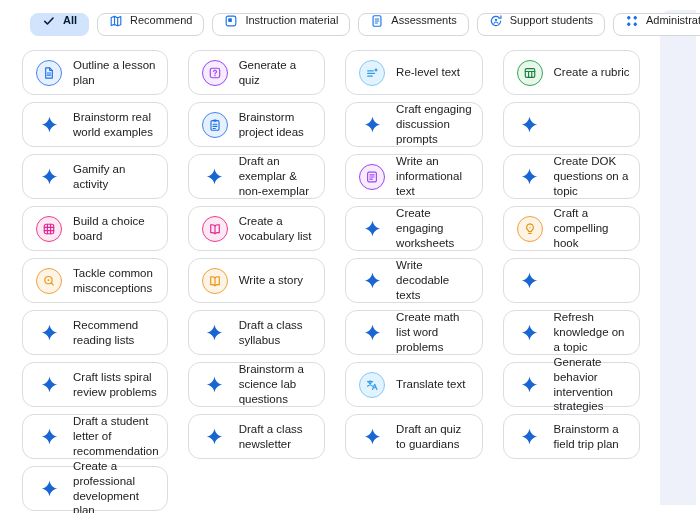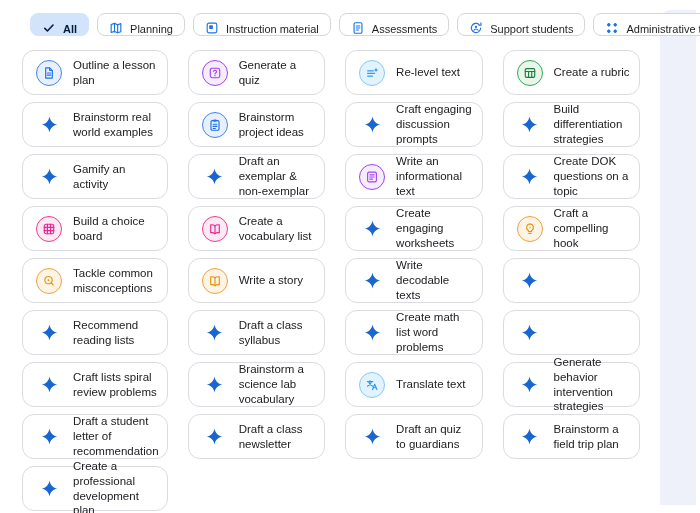--- a/index.html
+++ b/index.html
@@ -6,21 +6,21 @@
   html,body { width:700px; height:513px; overflow:hidden; background:#fff;
     font-family:"Liberation Sans", sans-serif; }
   .page { position:relative; width:700px; height:513px; background:#ffffff; }
 
   
   .side-strip { position:absolute; top:10px; left:660px; width:36px; height:495px;
     background:#eef1f9; border-top-left-radius:10px; }
 
   
   .chipbar { position:absolute; left:30px; top:13px; display:flex; gap:8px; align-items:center; }
-  .chip { display:inline-flex; align-items:flex-end; gap:7px; height:23px; padding:0 11px;
+  .chip { display:inline-flex; align-items:flex-start; gap:7px; height:23px; padding:0 11px;
     background:#fff; border:1px solid #d3d6da; border-radius:8px; cursor:pointer;
     font-family:"Liberation Sans", sans-serif; font-size:11px; color:#1f1f1f; white-space:nowrap; }
   .chip-selected { background:#d2e3fc; border-color:#d2e3fc; color:#001d35; font-weight:bold; }
   .chip-icon { display:inline-flex; width:14px; height:14px; align-items:center; justify-content:center; }
   .chip-icon svg { width:14px; height:14px; }
 
   
   .grid { position:absolute; left:22px; top:50px; width:618px;
     display:grid; grid-template-columns:repeat(4,1fr); grid-auto-rows:45px; gap:7px 20px; }
   .card { display:flex; align-items:center; gap:11px; padding:0 8px 0 13px;
@@ -49,21 +49,21 @@
         </span>
         <span>All</span>
       </button>
       <button class="chip">
         <span class="chip-icon">
           <svg viewBox="0 0 16 16" color="#1a73e8">
             <path d="M2.5 4L6.3 2.7 9.9 4.2 13.5 3v9.2l-3.6 1.2-3.6-1.5-3.8 1.3z" stroke="currentColor" fill="none" stroke-width="1.3" stroke-linecap="round" stroke-linejoin="round"></path>
             <path d="M6.3 2.7v9.7M9.9 4.2v9.2" stroke="currentColor" fill="none" stroke-width="1.3" stroke-linecap="round" stroke-linejoin="round"></path>
           </svg>
         </span>
-        <span>Planning</span>
+        <span>Recommend</span>
       </button>
       <button class="chip">
         <span class="chip-icon">
           <svg viewBox="0 0 16 16" color="#1a73e8">
             <rect x="2.5" y="2.5" width="11" height="11" rx="2" stroke="currentColor" fill="none" stroke-width="1.3" stroke-linecap="round" stroke-linejoin="round"></rect>
             <rect x="4.8" y="4.8" width="4.2" height="4.2" rx="0.8" fill="#1a73e8"></rect>
           </svg>
         </span>
         <span>Instruction material</span>
       </button>
@@ -174,21 +174,20 @@
           </svg>
         </span>
         <span class="card-label">Craft engaging discussion prompts</span>
       </button>
       <button class="card">
         <span class="icon-slot spark-icon" style="color: rgb(25, 102, 210);">
           <svg viewBox="0 0 24 24">
             <path d="M12 1.8c.85 5.6 4.55 9.3 10.2 10.2-5.65.9-9.35 4.6-10.2 10.2-.85-5.6-4.55-9.3-10.2-10.2C7.45 11.1 11.15 7.4 12 1.8z" fill="currentColor"></path>
           </svg>
         </span>
-        <span class="card-label">Build differentiation strategies</span>
       </button>
       <button class="card">
         <span class="icon-slot spark-icon" style="color: rgb(25, 102, 210);">
           <svg viewBox="0 0 24 24">
             <path d="M12 1.8c.85 5.6 4.55 9.3 10.2 10.2-5.65.9-9.35 4.6-10.2 10.2-.85-5.6-4.55-9.3-10.2-10.2C7.45 11.1 11.15 7.4 12 1.8z" fill="currentColor"></path>
           </svg>
         </span>
         <span class="card-label">Gamify an activity</span>
       </button>
       <button class="card">
@@ -321,36 +320,37 @@
           </svg>
         </span>
         <span class="card-label">Create math list word problems</span>
       </button>
       <button class="card">
         <span class="icon-slot spark-icon" style="color: rgb(25, 102, 210);">
           <svg viewBox="0 0 24 24">
             <path d="M12 1.8c.85 5.6 4.55 9.3 10.2 10.2-5.65.9-9.35 4.6-10.2 10.2-.85-5.6-4.55-9.3-10.2-10.2C7.45 11.1 11.15 7.4 12 1.8z" fill="currentColor"></path>
           </svg>
         </span>
+        <span class="card-label">Refresh knowledge on a topic</span>
       </button>
       <button class="card">
         <span class="icon-slot spark-icon" style="color: rgb(25, 102, 210);">
           <svg viewBox="0 0 24 24">
             <path d="M12 1.8c.85 5.6 4.55 9.3 10.2 10.2-5.65.9-9.35 4.6-10.2 10.2-.85-5.6-4.55-9.3-10.2-10.2C7.45 11.1 11.15 7.4 12 1.8z" fill="currentColor"></path>
           </svg>
         </span>
         <span class="card-label">Craft lists spiral review problems</span>
       </button>
       <button class="card">
         <span class="icon-slot spark-icon" style="color: rgb(25, 102, 210);">
           <svg viewBox="0 0 24 24">
             <path d="M12 1.8c.85 5.6 4.55 9.3 10.2 10.2-5.65.9-9.35 4.6-10.2 10.2-.85-5.6-4.55-9.3-10.2-10.2C7.45 11.1 11.15 7.4 12 1.8z" fill="currentColor"></path>
           </svg>
         </span>
-        <span class="card-label">Brainstorm a science lab vocabulary</span>
+        <span class="card-label">Brainstorm a science lab questions</span>
       </button>
       <button class="card">
         <span class="icon-slot">
           <span class="circle-icon" style="border-color: rgb(133, 201, 247); background: rgb(227, 243, 254); color: rgb(47, 155, 234);">
             <svg viewBox="0 0 16 16">
               <path d="M2.8 4.2h6M5.8 2.8v1.4M7.6 4.2c-.7 2.4-2.6 4.3-4.8 5.2M4.2 4.6c.8 2.2 2.6 4 4.6 4.8" stroke="currentColor" fill="none" stroke-width="1.3" stroke-linecap="round" stroke-linejoin="round"></path>
               <path d="M8.6 13.2l2.5-6 2.5 6M9.7 11.1h2.9" stroke="currentColor" fill="none" stroke-width="1.3" stroke-linecap="round" stroke-linejoin="round"></path>
             </svg>
           </span>
         </span>

